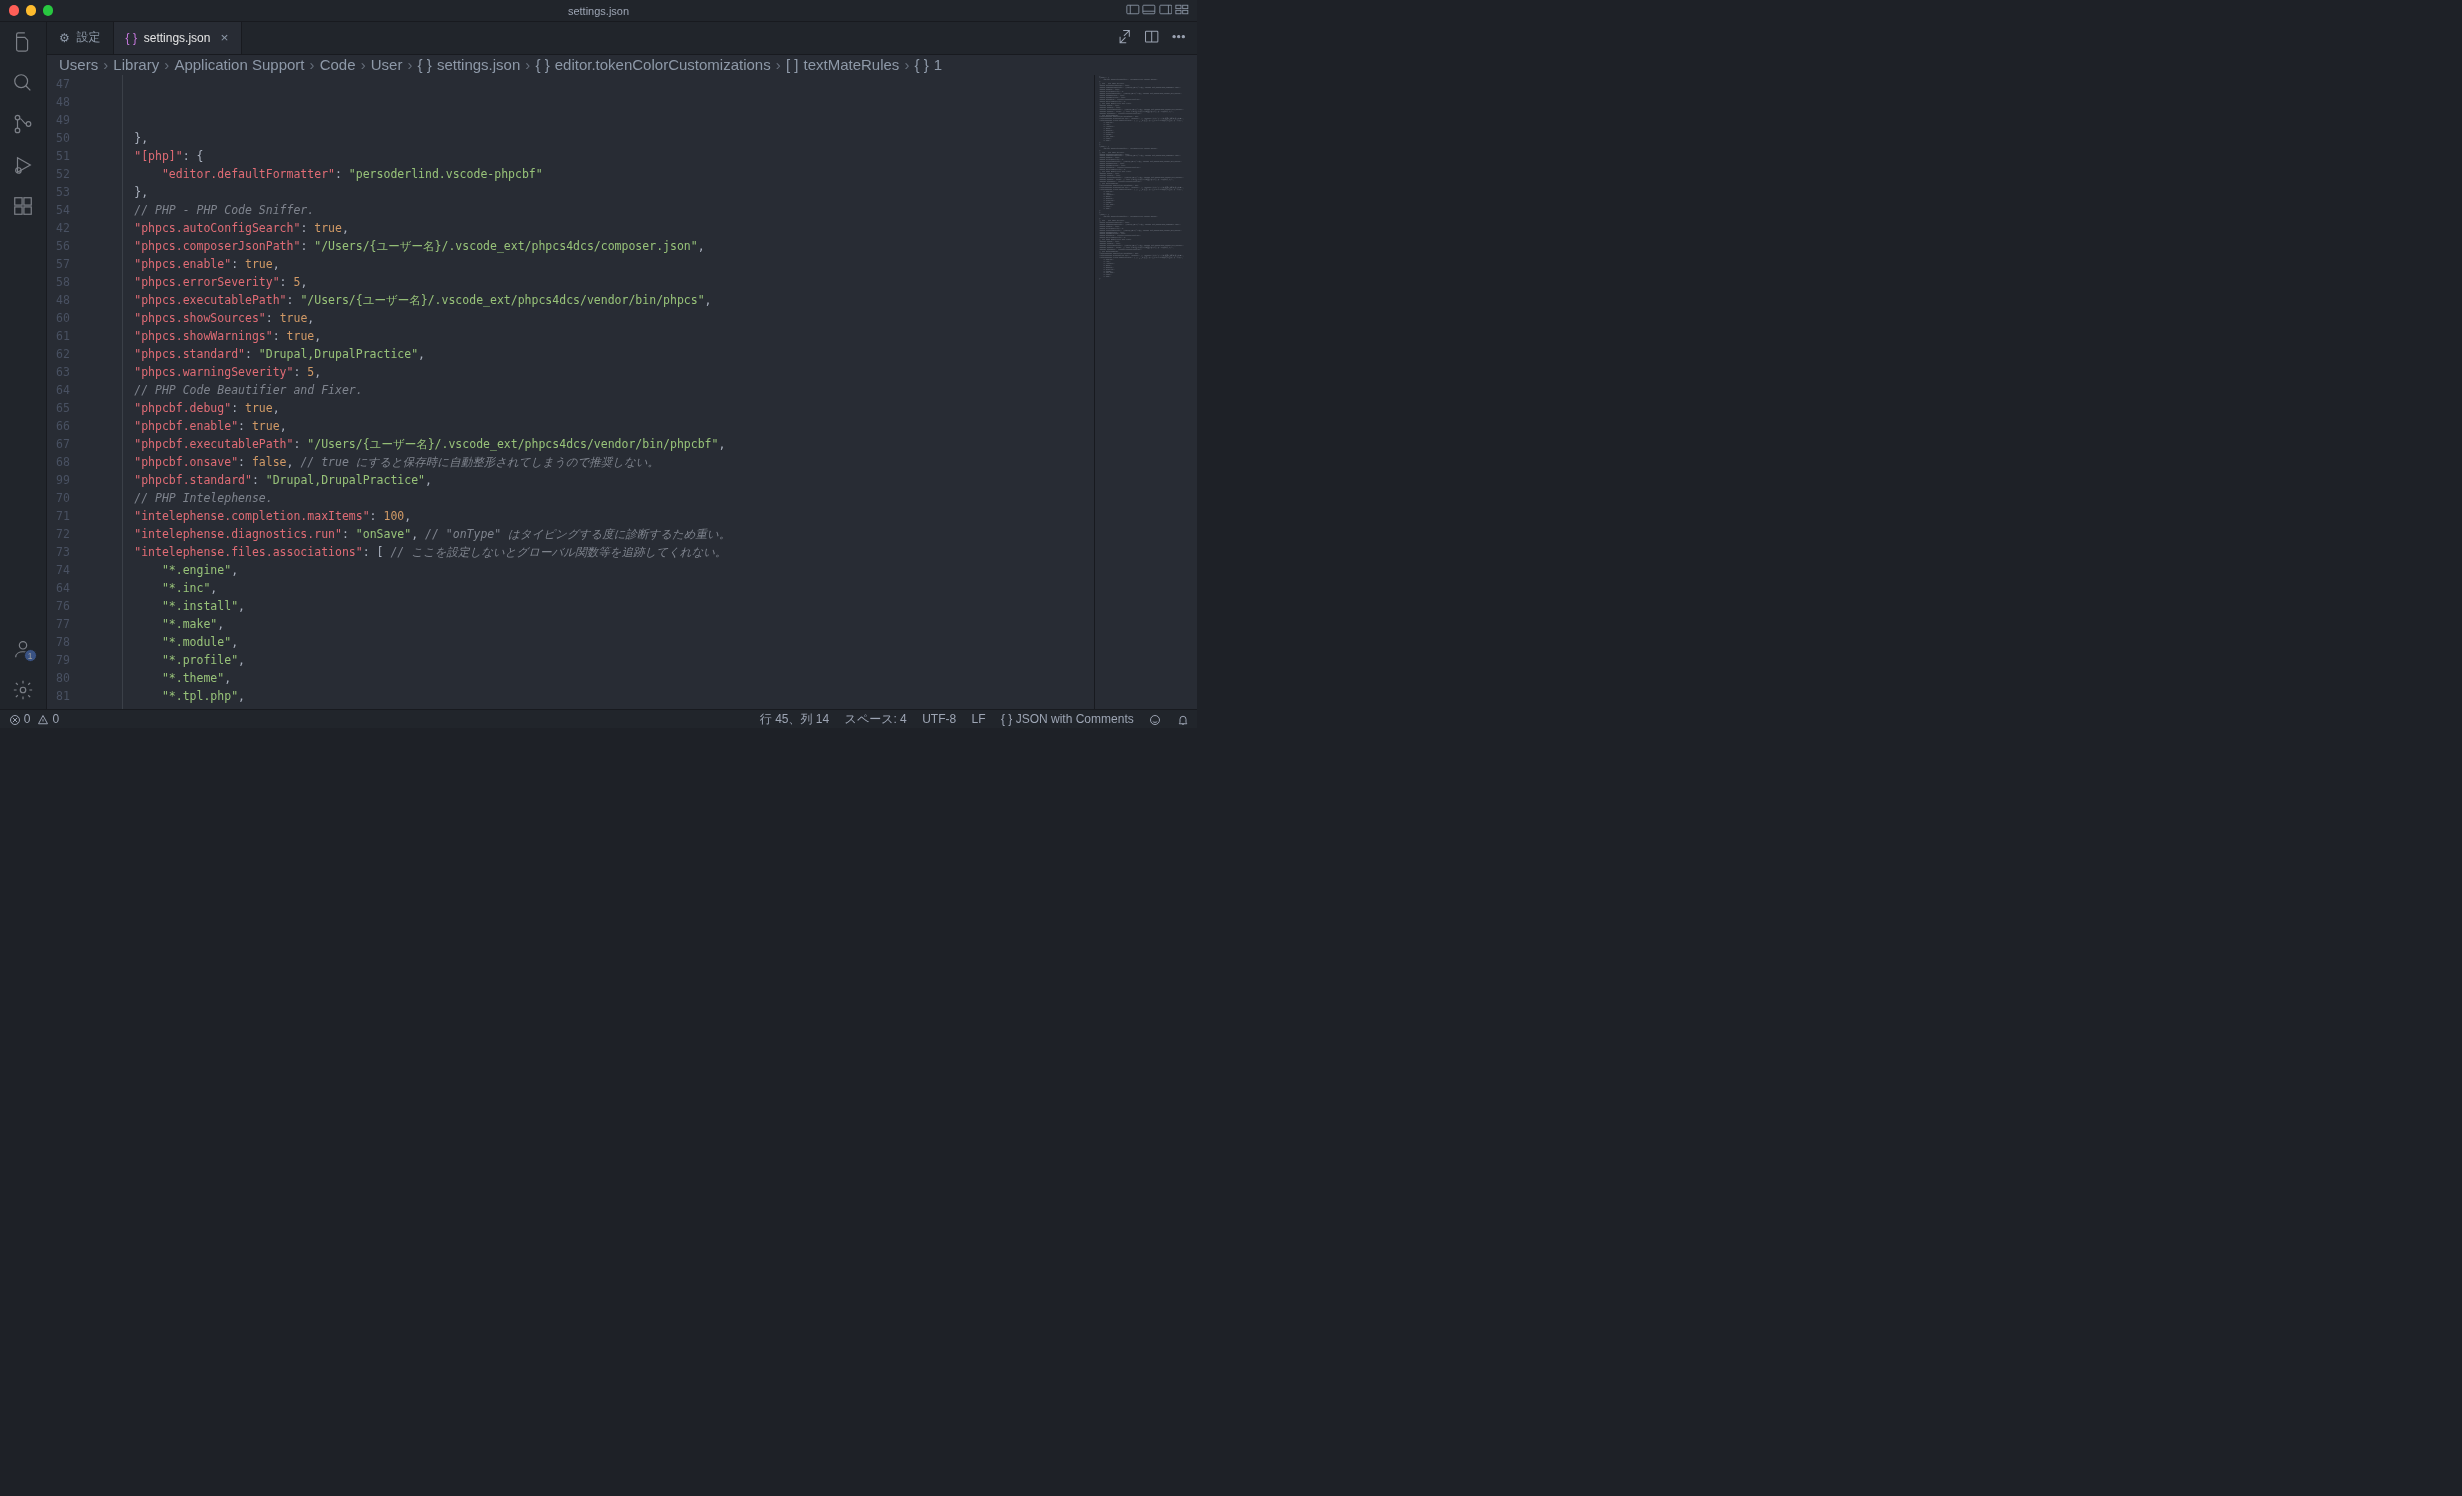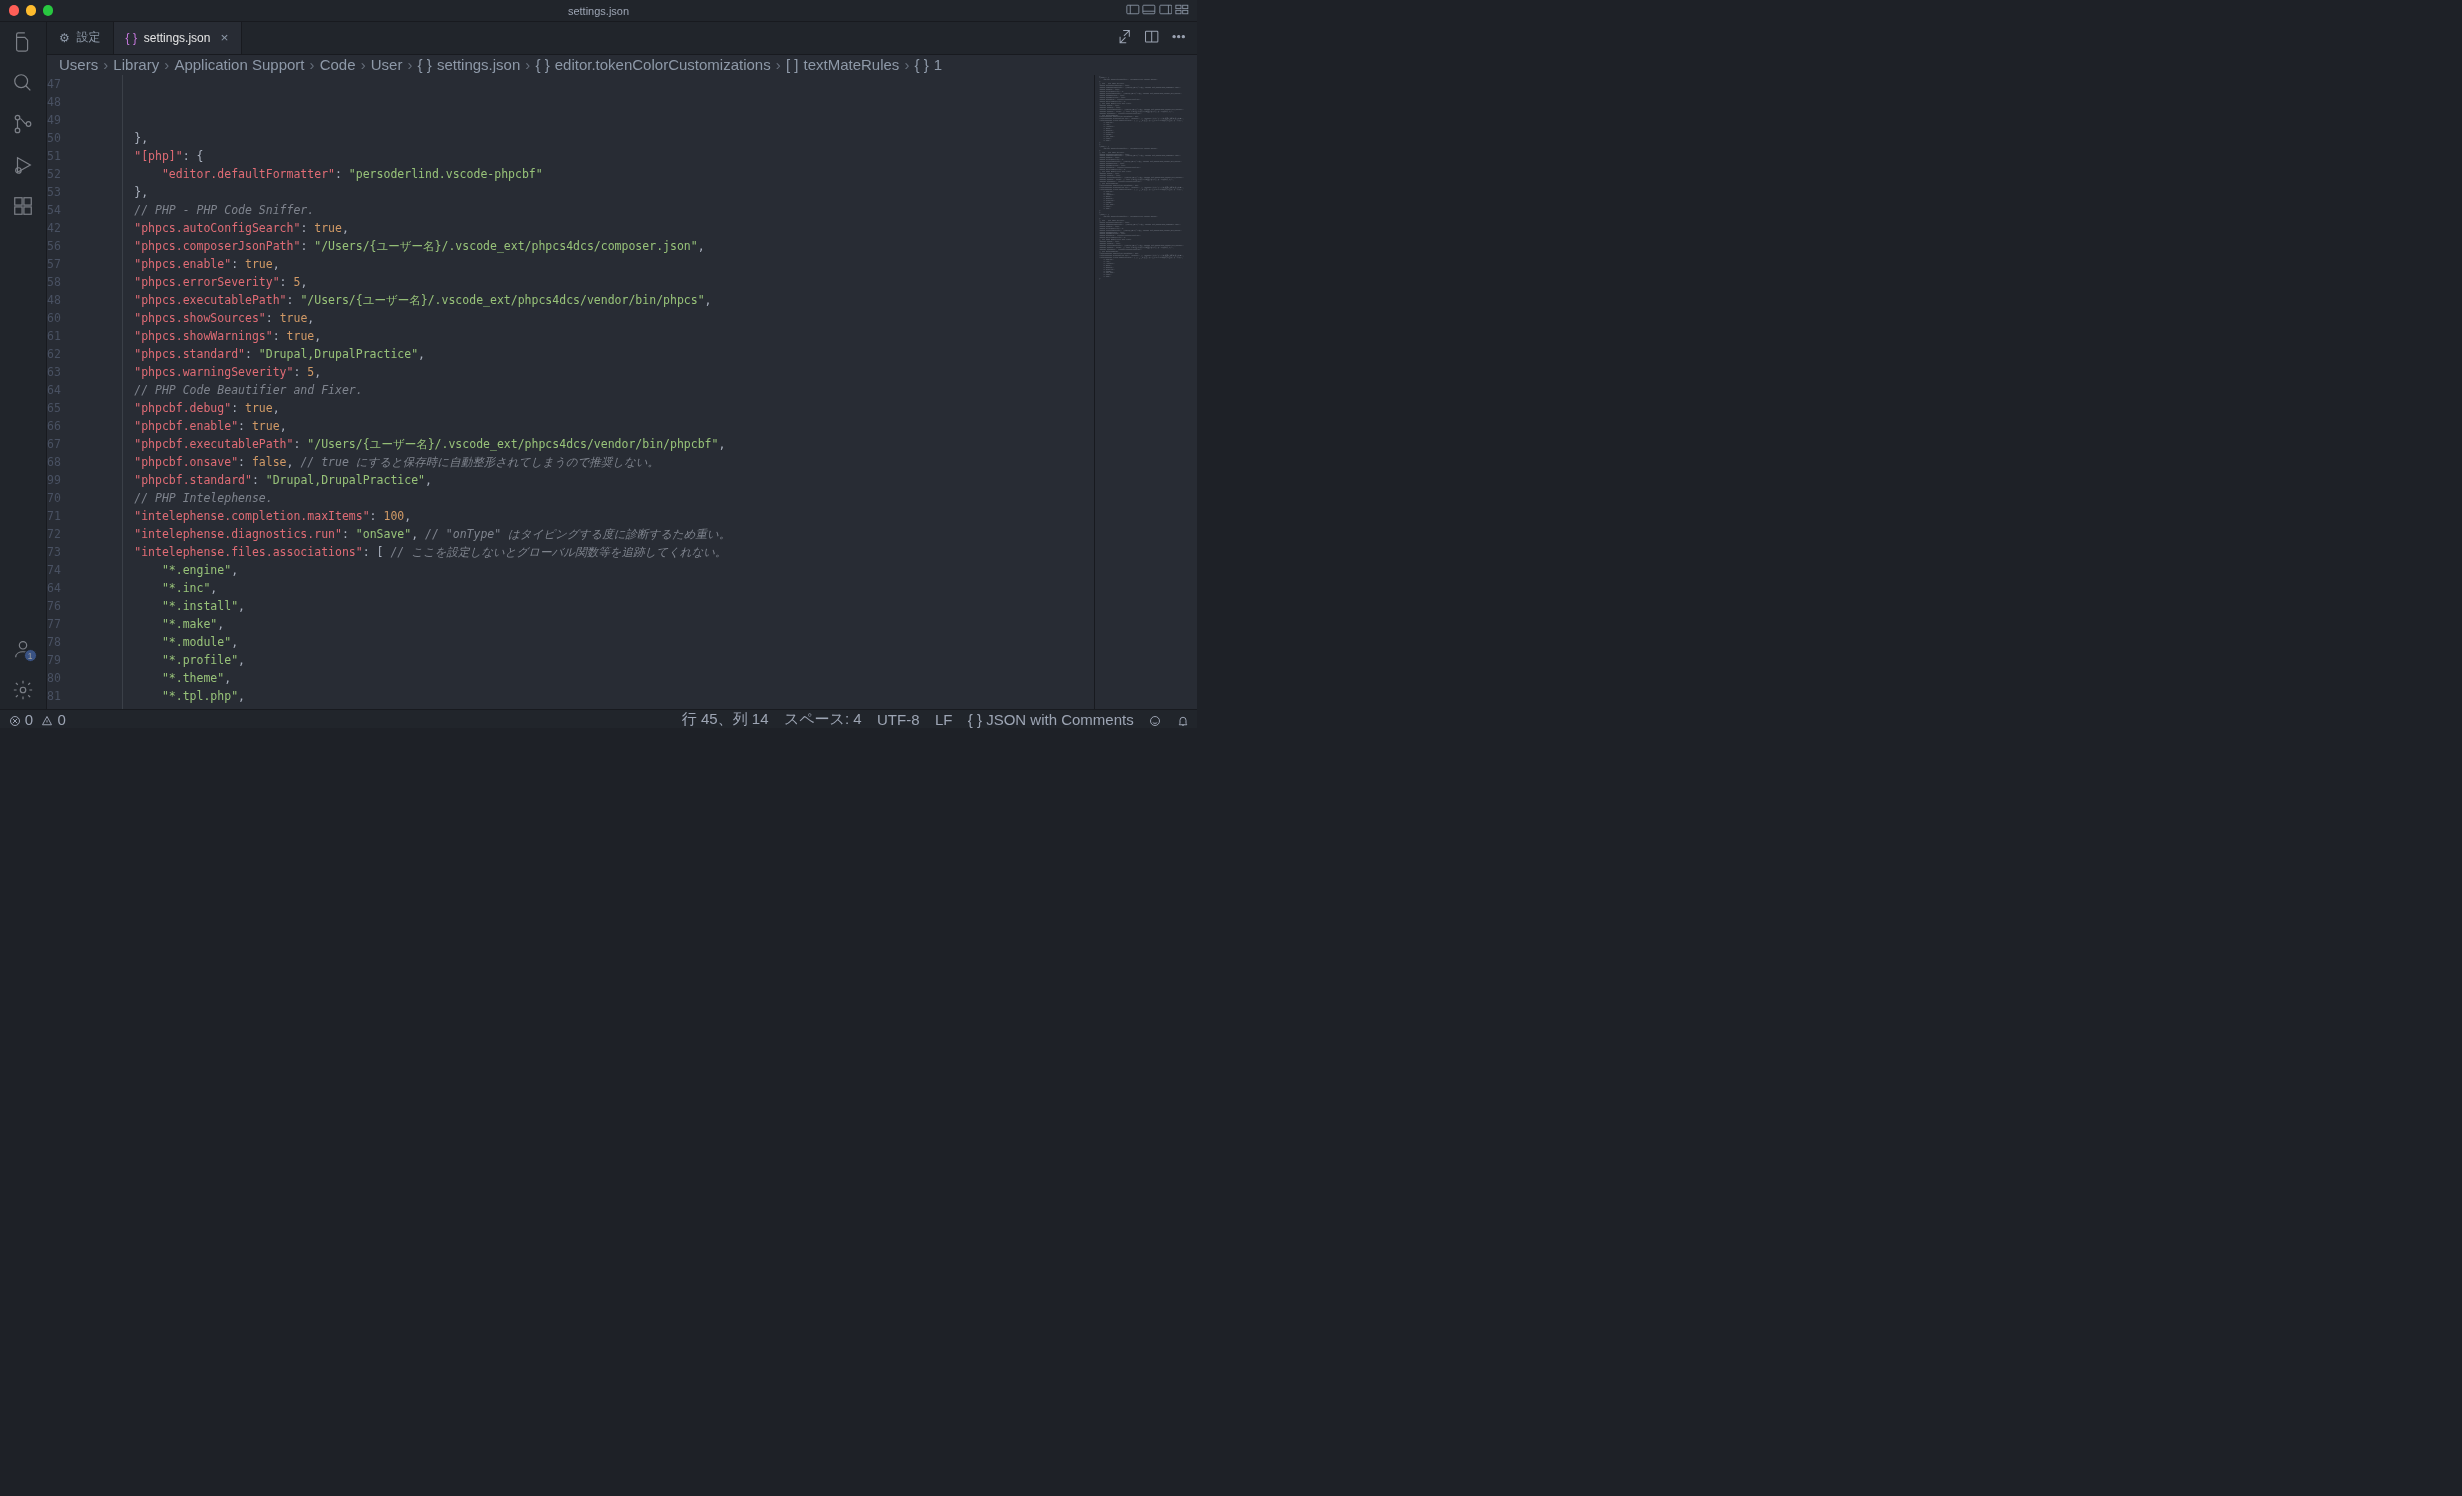--- a/index.html
+++ b/index.html
@@ -78,34 +78,34 @@
   height: 20.5px;
   padding: 0 12px;
   gap: 5.1px;
   font-size: 15px;
   color: #8e99a8;
   background: #282c34;
 }
 .breadcrumb .sep { opacity: 0.6; }
 
 .codeview { flex: 1; display: flex; overflow: hidden; font-family: "Menlo", "Consolas", monospace; font-size: 11.5px; line-height: 18px; position: relative; }
-.gutter { width: 51px; text-align: left; padding-right: 19px; color: #495162; user-select: none; background: #282c34; }
+.gutter { width: 51px; text-align: center; padding-right: 19px; color: #495162; user-select: none; background: #282c34; }
 .gutter .ln { height: 18px; }
 .code { flex: 1; background: #282c34; padding-left: 8.5px; white-space: pre; color: #abb2bf; position: relative; }
 .code-line { height: 18px; }
 .indent-guide { border-left: 0.9px solid #3b4048; position: absolute; left: 24px; top: 0; bottom: 0; }
 
 .minimap { width: 103px; background: #282c34; border-left: 0.9px solid #181a1f; }
 
 .statusbar {
   height: 19px;
   background: #21252b;
   display: flex;
   align-items: center;
-  font-size: 15px;
+  font-size: 12px;
   color: #9da5b4;
   padding: 0 8.5px;
   gap: 20px;
   border-top: 0.9px solid #181a1f;
 }
 .statusbar .right { margin-left: auto; display: flex; gap: 15.4px; align-items: center; }
 .statusbar svg { width: 12px; height: 12px; stroke: #9da5b4; stroke-width: 1.3; fill: none; vertical-align: -2.6px; }
 
 .s-key { color: #e06c75; }
 .s-str { color: #98c379; }

